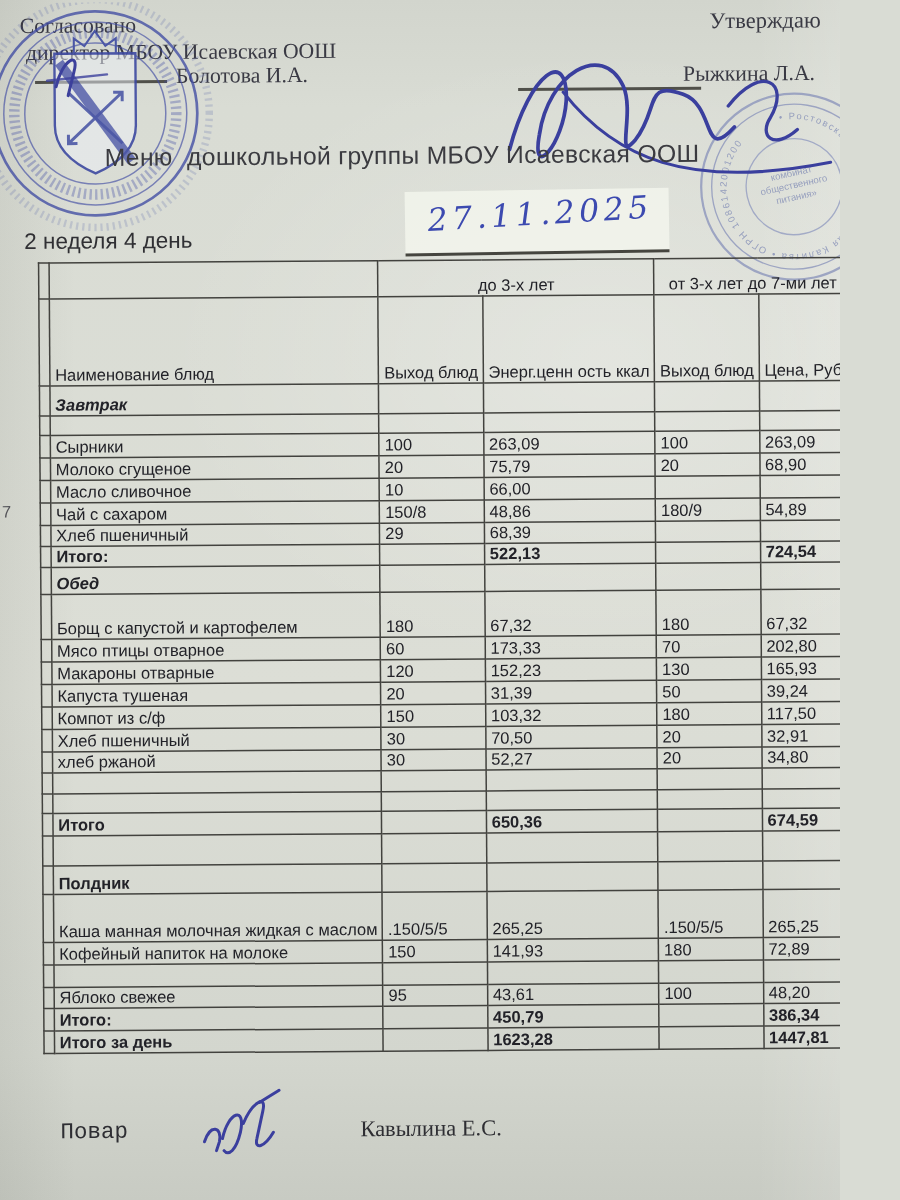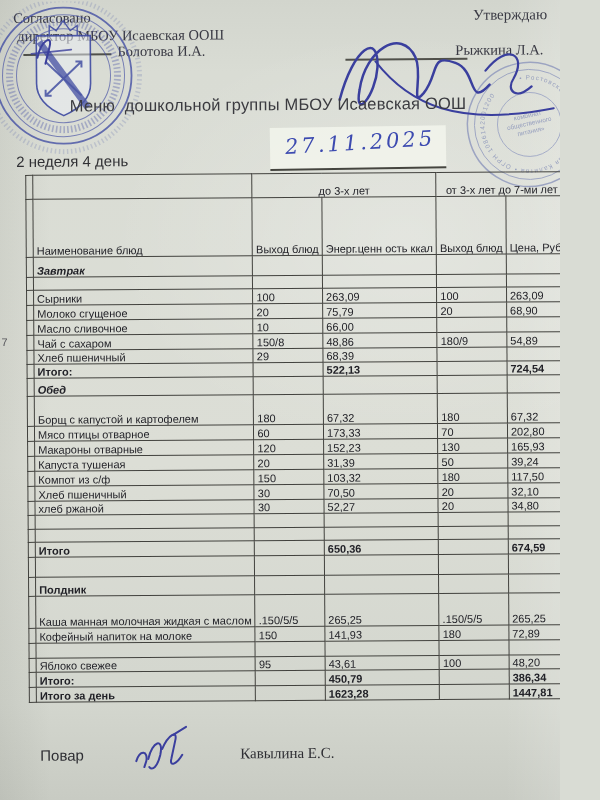--- a/index.html
+++ b/index.html
@@ -19,21 +19,21 @@
   .abs{position:absolute;}
   .serif{font-family:"Liberation Serif",serif;color:#3a3a44;font-size:14.5px;white-space:nowrap;}
   .title{left:72px;top:95px;font-size:16.5px;color:#3b3b40;white-space:pre;letter-spacing:.2px;}
   .week{left:18px;top:151px;font-size:15px;color:#303034;}
   .margin-note{left:2px;top:334px;font-size:11px;color:#55555a;}
   .patch{left:272px;top:127px;width:176px;height:41px;background:rgba(244,246,238,.8);
          border-bottom:2px solid #45453f;transform:rotate(-.5deg);}
   .date{left:287px;top:131px;font-family:"DejaVu Serif",serif;font-style:italic;font-size:21px;
         color:#3c4ab0;letter-spacing:3px;transform:rotate(-3deg);white-space:nowrap;}
   .sigline{height:2px;background:#50504a;}
-  .cook-label{left:38px;top:745px;font-size:15px;color:#2e2e33;}
+  .cook-label{left:38px;top:745px;font-size:15px;color:#2e2e33;font-family:Liberation Mono, monospace;}
   .cook-name{left:238px;top:745px;font-size:15px;color:#2e2e33;font-family:Liberation Serif, serif;}
 
   table.menu{position:absolute;left:27px;top:173px;border-collapse:collapse;table-layout:fixed;}
   table.menu td{
     border:1px solid #42423e;padding:0 3px;font-size:11px;line-height:12.5px;
     color:#222228;vertical-align:bottom;overflow:hidden;white-space:nowrap;
   }
   td.hdr{vertical-align:middle;white-space:pre-line;line-height:12px;color:#26262c;}
   td.age{text-align:center;vertical-align:bottom;padding-bottom:2px;font-size:10.5px;}
   td.num{}
@@ -245,21 +245,21 @@
       <td class="num">103,32</td>
       <td class="num">180</td>
       <td class="num">117,50</td>
     </tr>
     <tr style="height:15px">
       <td></td>
       <td>Хлеб пшеничный</td>
       <td class="num">30</td>
       <td class="num">70,50</td>
       <td class="num">20</td>
-      <td class="num">32,10</td>
+      <td class="num">32,91</td>
     </tr>
     <tr style="height:14px">
       <td></td>
       <td>хлеб ржаной</td>
       <td class="num">30</td>
       <td class="num">52,27</td>
       <td class="num">20</td>
       <td class="num">34,80</td>
     </tr>
     <tr style="height:14px">

